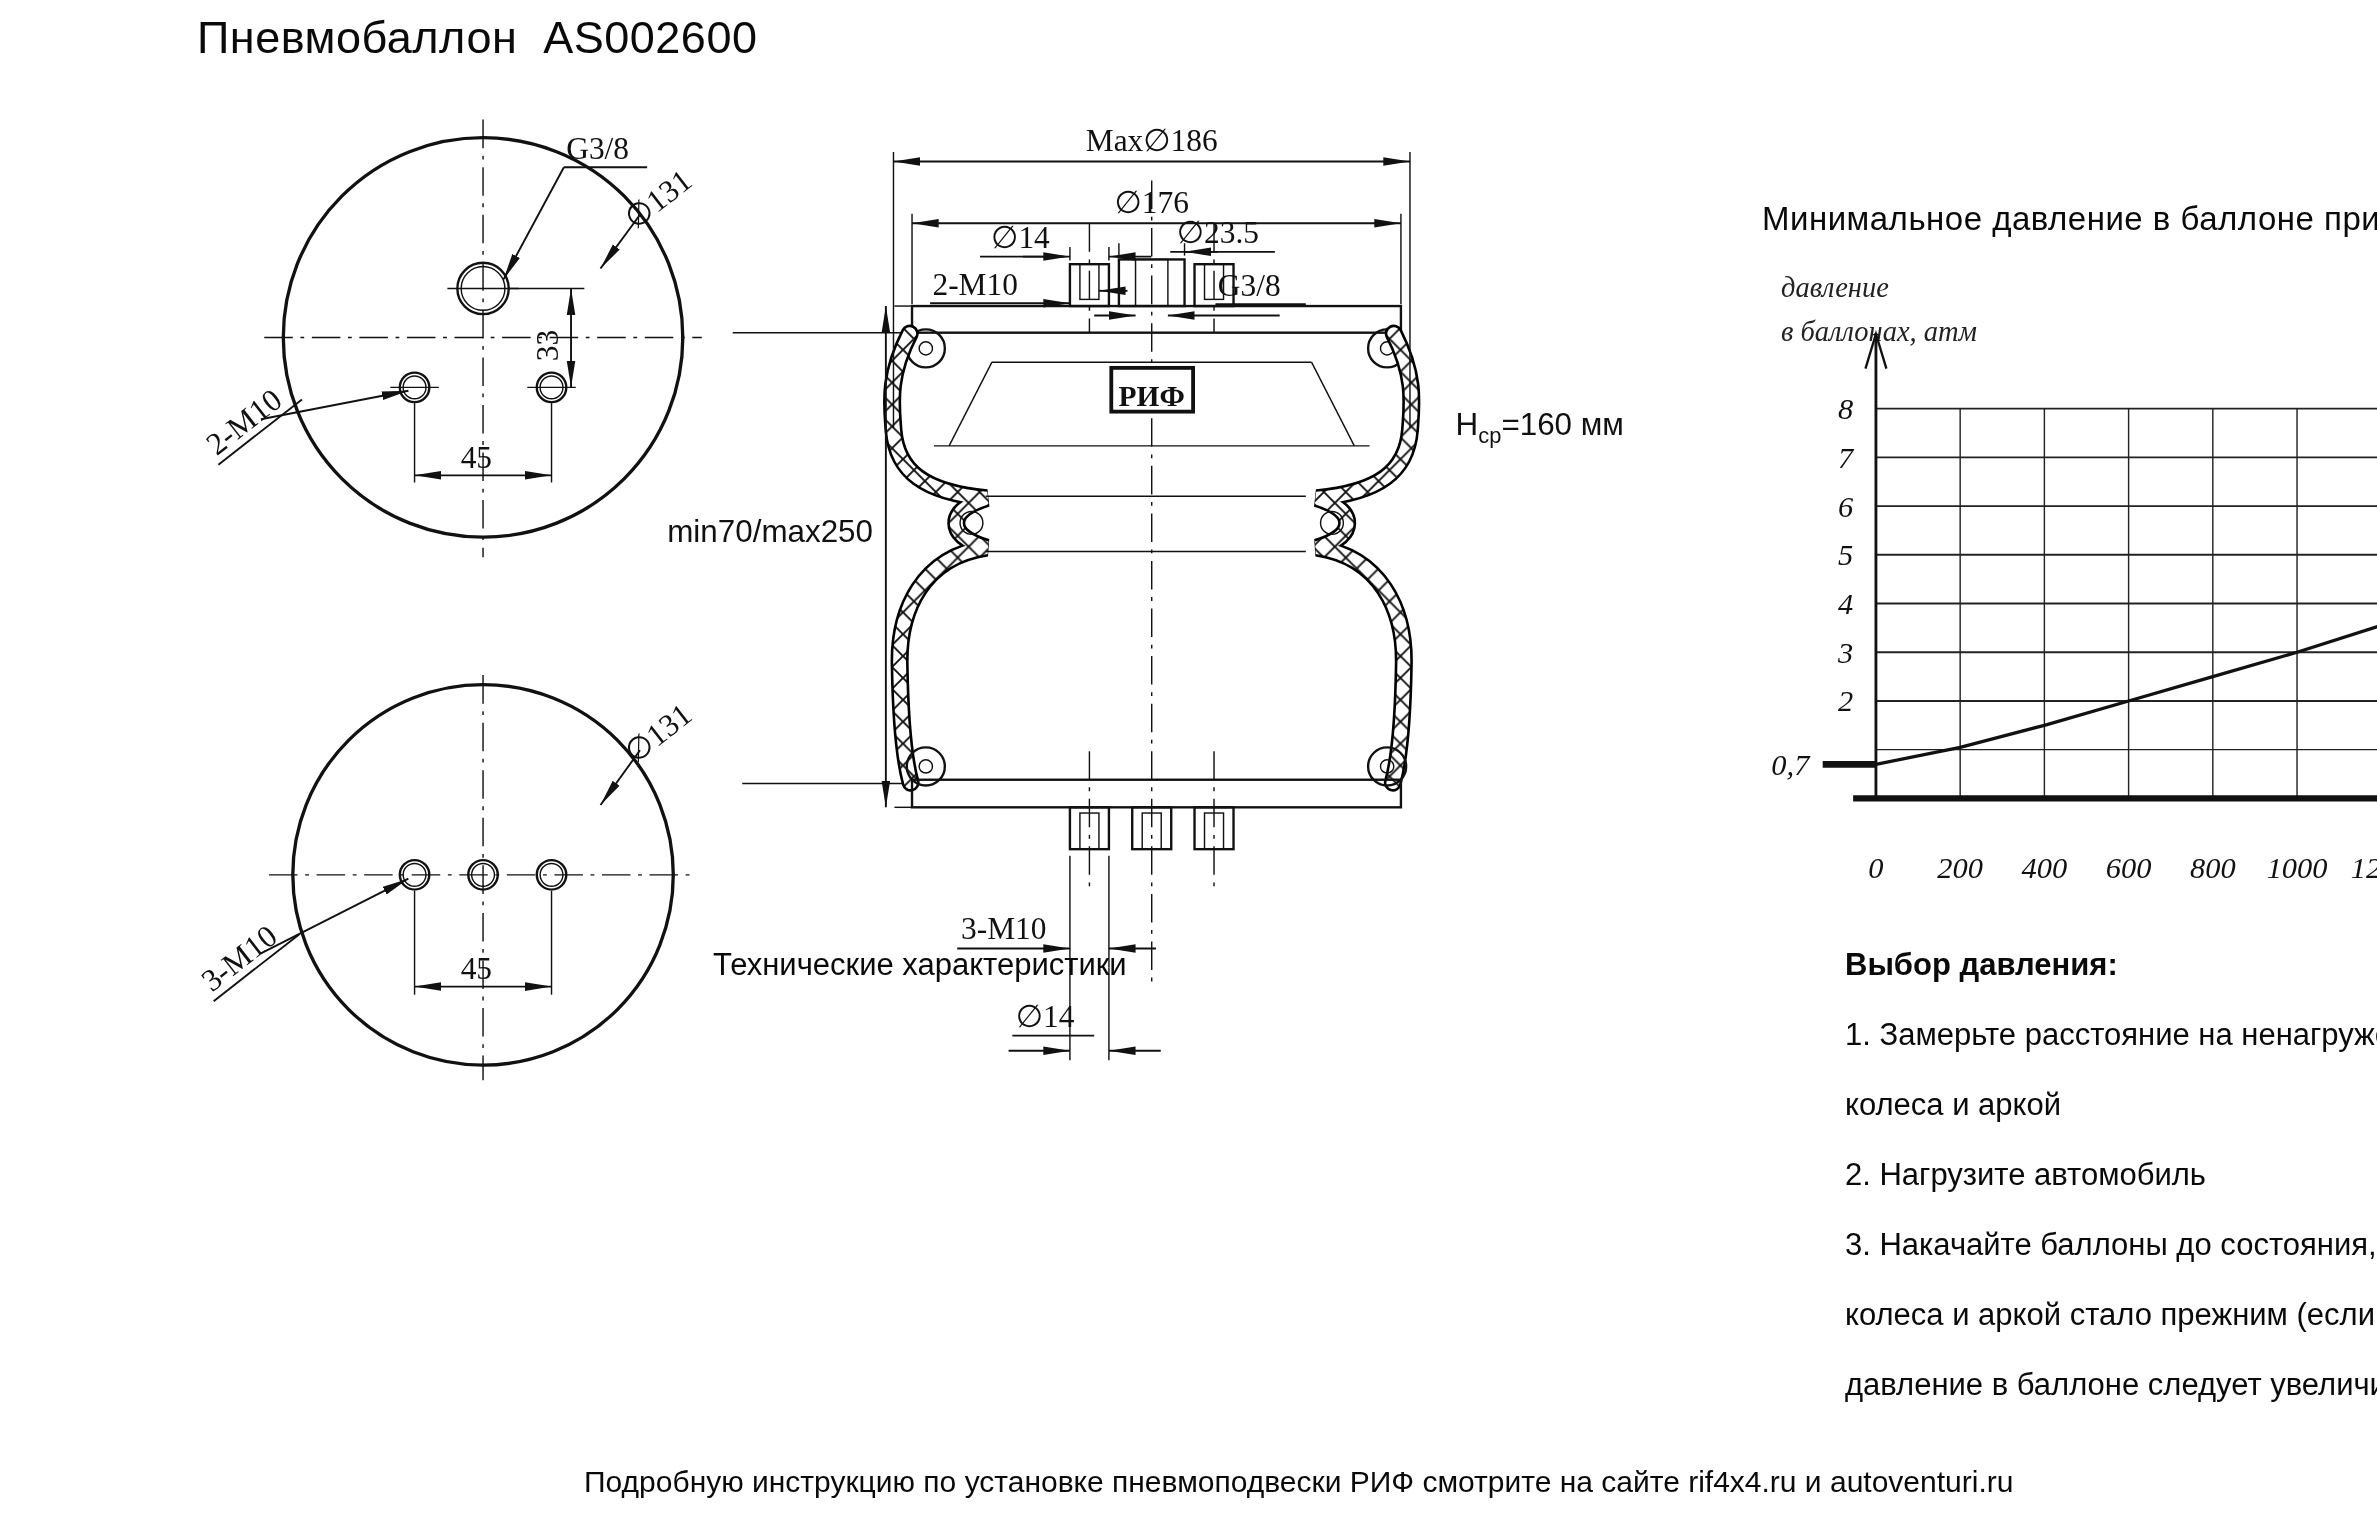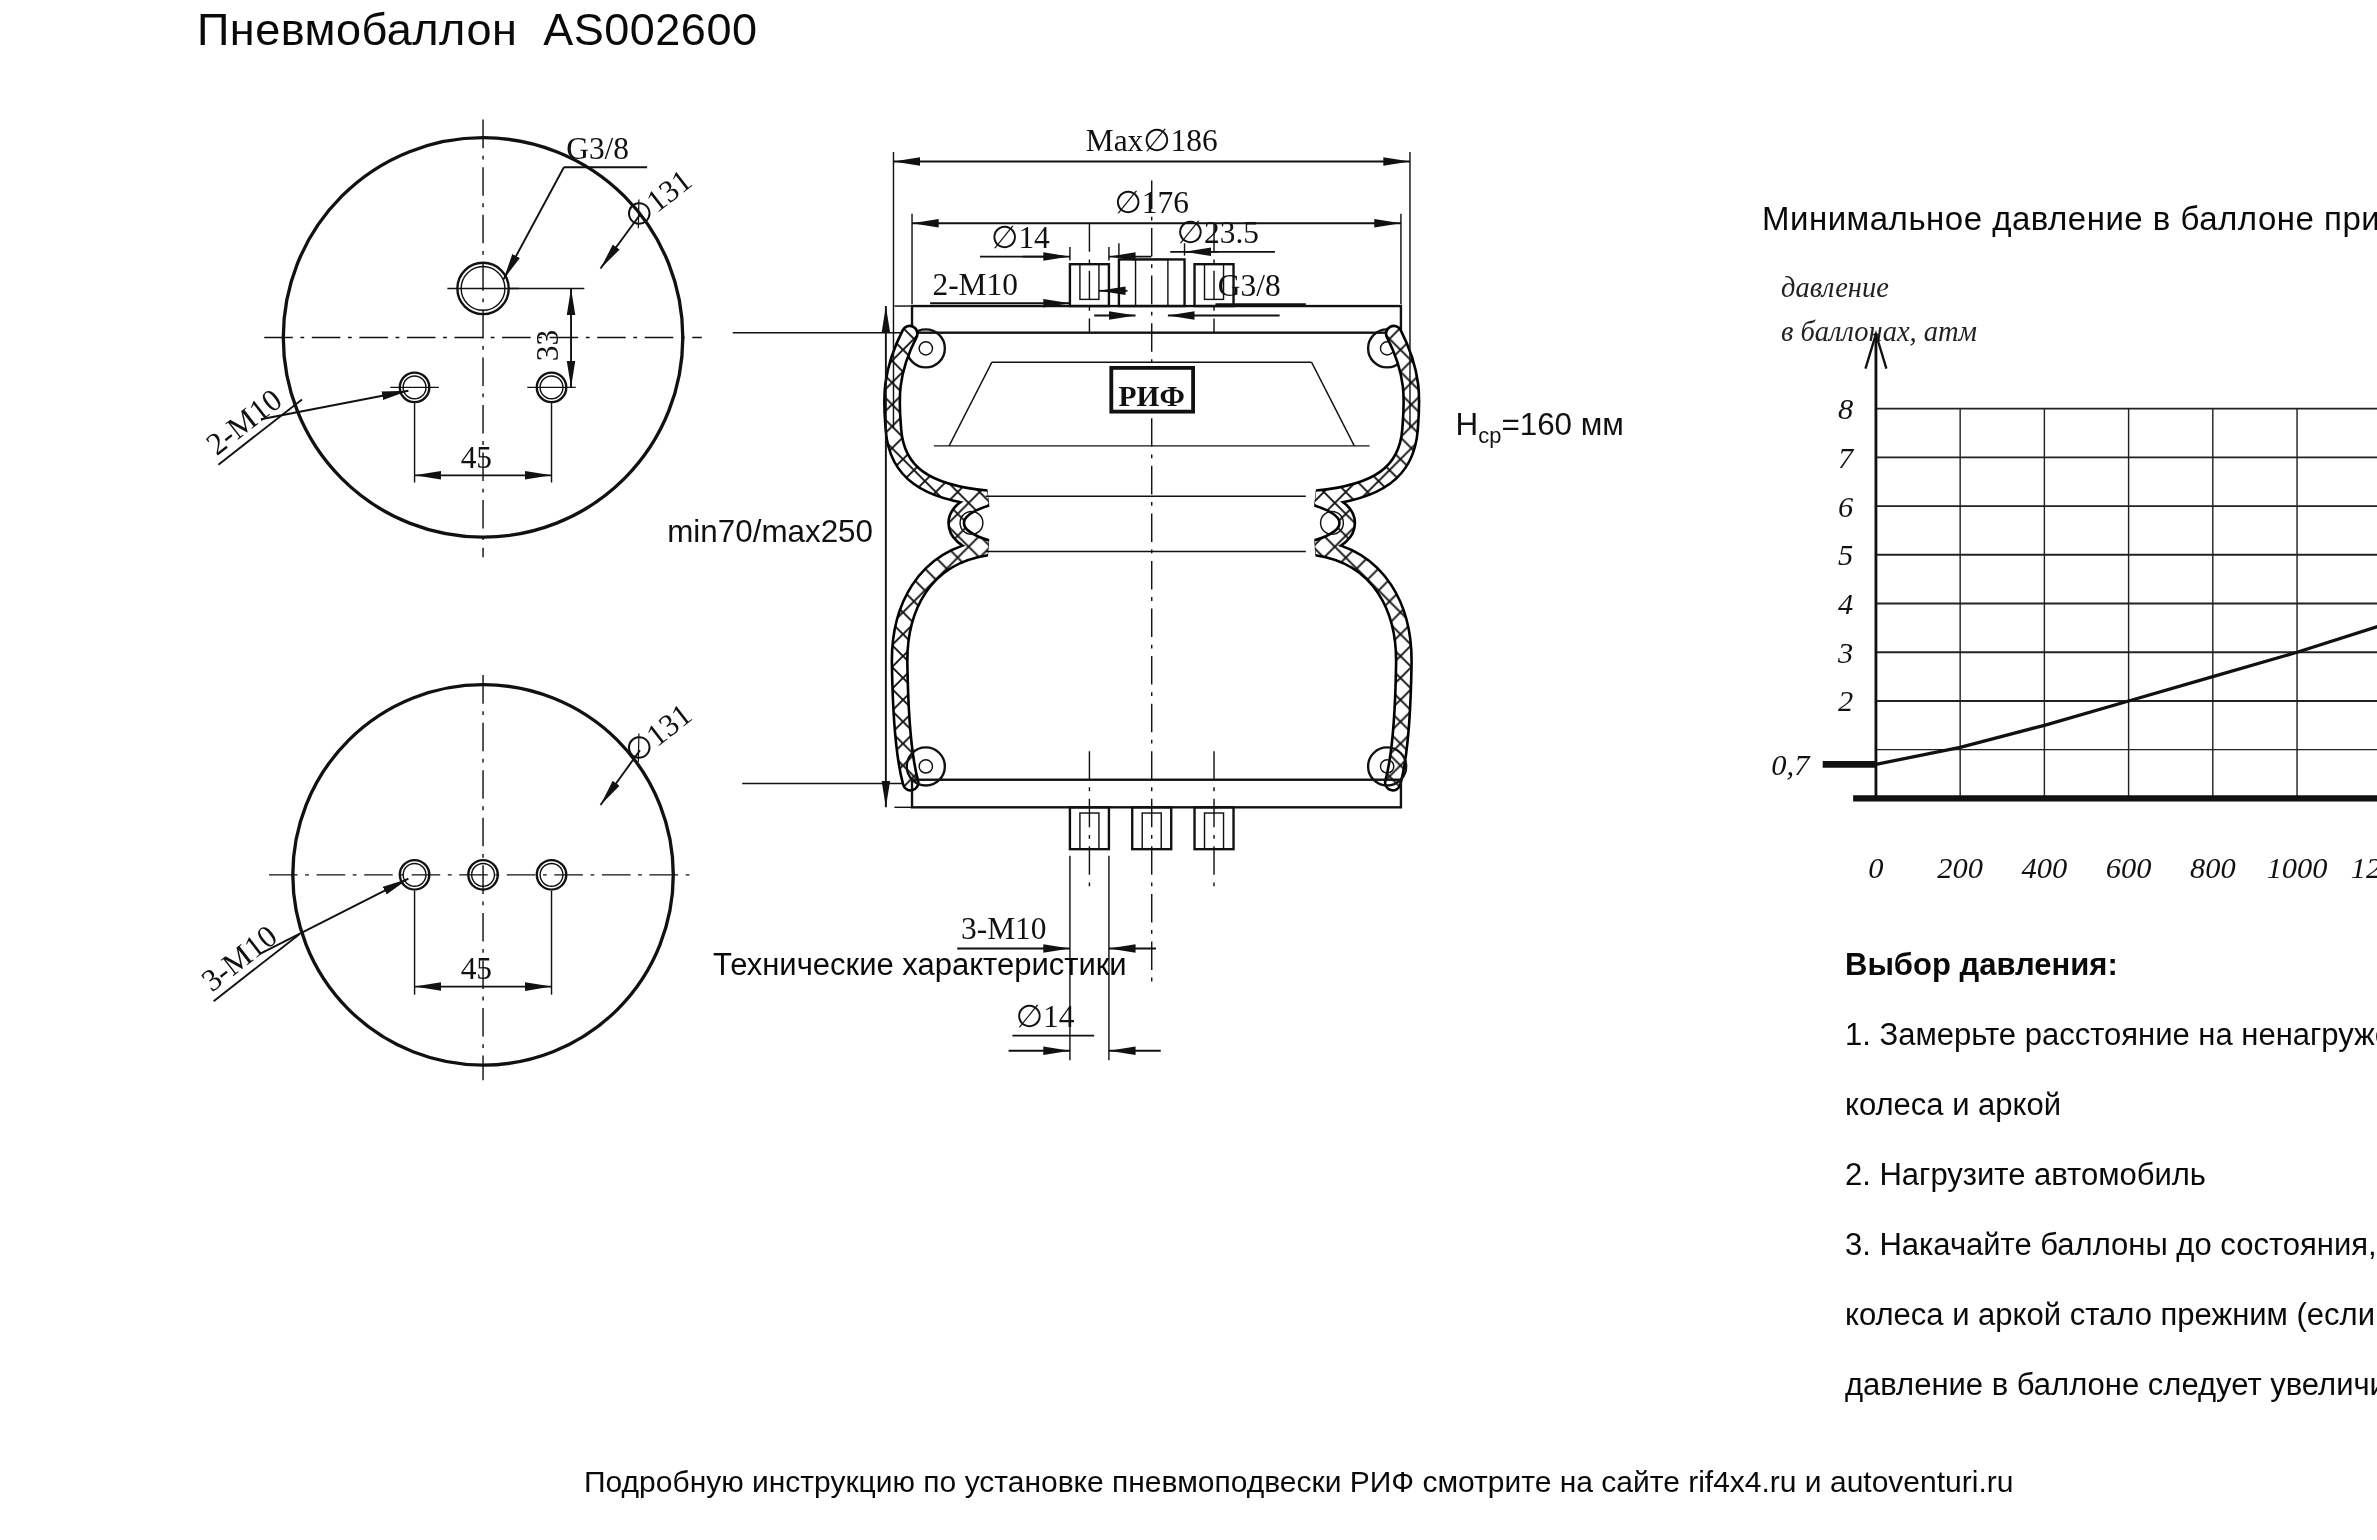--- a/index.html
+++ b/index.html
@@ -1,19 +1,19 @@
 <!DOCTYPE html>
 <html style="font-size:7.6px"><head>
 <meta charset="utf-8">
 <style>
   html,body{margin:0;padding:0;background:#e8e8e8;}
   #page{position:relative;width:3209px;height:1541px;background:#ffffff;overflow:hidden;
         font-family:"Liberation Sans", sans-serif;color:#111;}
   .abs{position:absolute;}
-  #doc-title{left:197px;top:4px;font-size:45px;letter-spacing:0.5px;white-space:pre;color:#0a0a0a;}
+  #doc-title{left:197px;top:12px;font-size:45px;letter-spacing:0.5px;white-space:pre;color:#0a0a0a;}
   #chart-title{left:1762px;top:200px;font-size:33px;letter-spacing:0.5px;color:#0a0a0a;}
   .axis-label{font-family:Liberation Serif, serif;font-style:italic;font-size:28.5px;color:#222;white-space:pre-line;}
   #chart-ylabel{left:1781px;top:266px;line-height:44px;}
   .textblock{font-size:31px;line-height:70px;color:#0a0a0a;white-space:pre-line;}
   #specs-head{left:713px;top:930px;}
   #specs-lines{left:713px;top:1000px;}
   #pressure-head{left:1845px;top:930px;font-weight:bold;}
   #pressure-lines{left:1845px;top:1000px;}
   #footer{left:584px;top:1465px;font-size:30px;color:#0a0a0a;text-align:right;}
   

